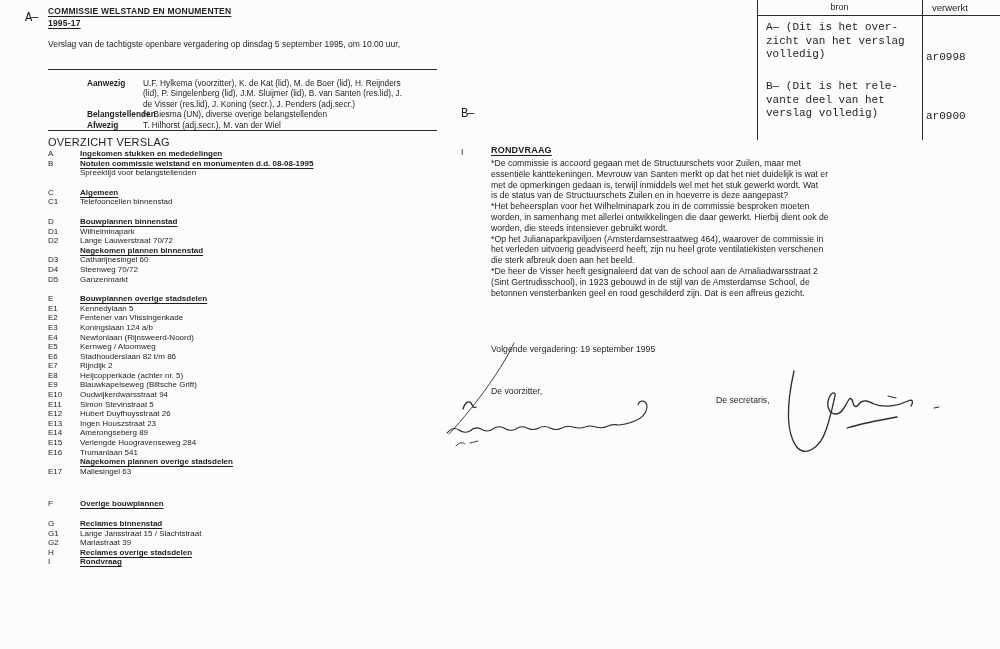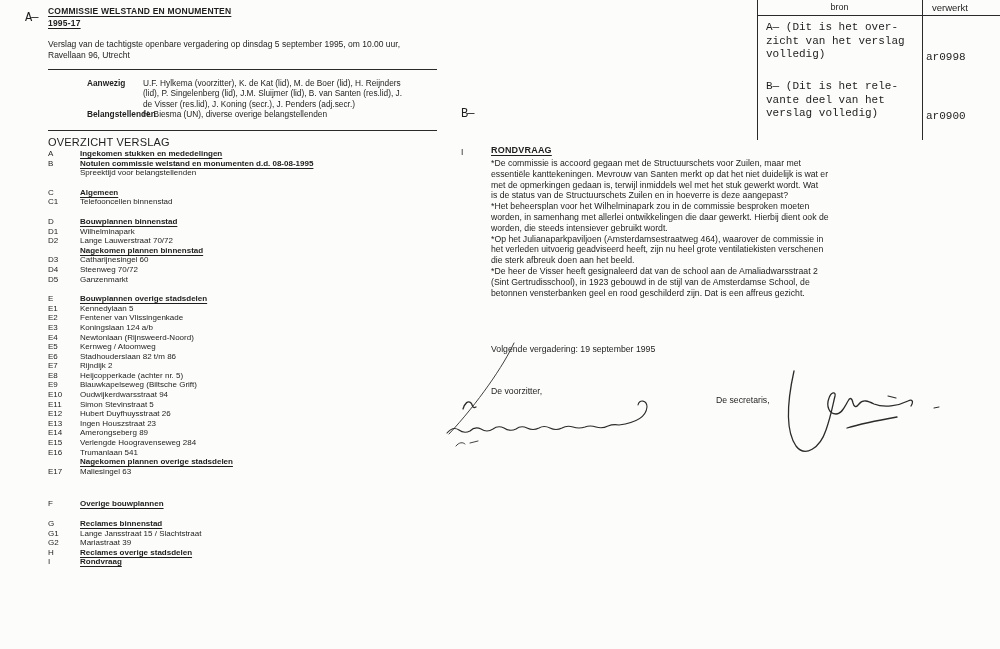--- a/index.html
+++ b/index.html
@@ -62,39 +62,44 @@
   <div class="abs mono marker marker-a">A—</div>
   <div class="abs mono marker marker-b">B—</div>
 
   <div class="abs doc-title">
     <div class="u">COMMISSIE WELSTAND EN MONUMENTEN</div>
     <div class="u">1995-17</div>
   </div>
 
   <div class="abs intro">
     <div>Verslag van de tachtigste openbare vergadering op dinsdag 5 september 1995, om 10.00 uur,</div>
-    <div>Ravellaan 96, Utrecht</div>
   </div>
 
   <div class="hline" style="left:48px;top:69px;width:389px;"></div>
   <div class="hline" style="left:48px;top:130px;width:389px;"></div>
 
   <div class="abs" id="attendance">
       <div class="att-row">
         <span class="att-label">Aanwezig</span>
         <span class="att-value">
           <div>U.F. Hylkema (voorzitter), K. de Kat (lid), M. de Boer (lid), H. Reijnders</div>
           <div>(lid), P. Singelenberg (lid), J.M. Sluijmer (lid), B. van Santen (res.lid), J.</div>
           <div>de Visser (res.lid), J. Koning (secr.), J. Penders (adj.secr.)</div>
         </span>
       </div>
       <div class="att-row">
         <span class="att-label">Belangstellenden</span>
         <span class="att-value">
           <div>H. Biesma (UN), diverse overige belangstellenden</div>
+        </span>
+      </div>
+      <div class="att-row">
+        <span class="att-label">Afwezig</span>
+        <span class="att-value">
+          <div>T. Hilhorst (adj.secr.), M. van der Wiel</div>
         </span>
       </div>
     </div>
 
   <div class="abs ov-title">OVERZICHT VERSLAG</div>
   <div class="abs" id="overview-list">
       <div class="ov-row">
         <span>A</span>
         <span class="u b">Ingekomen stukken en mededelingen</span>
       </div>

